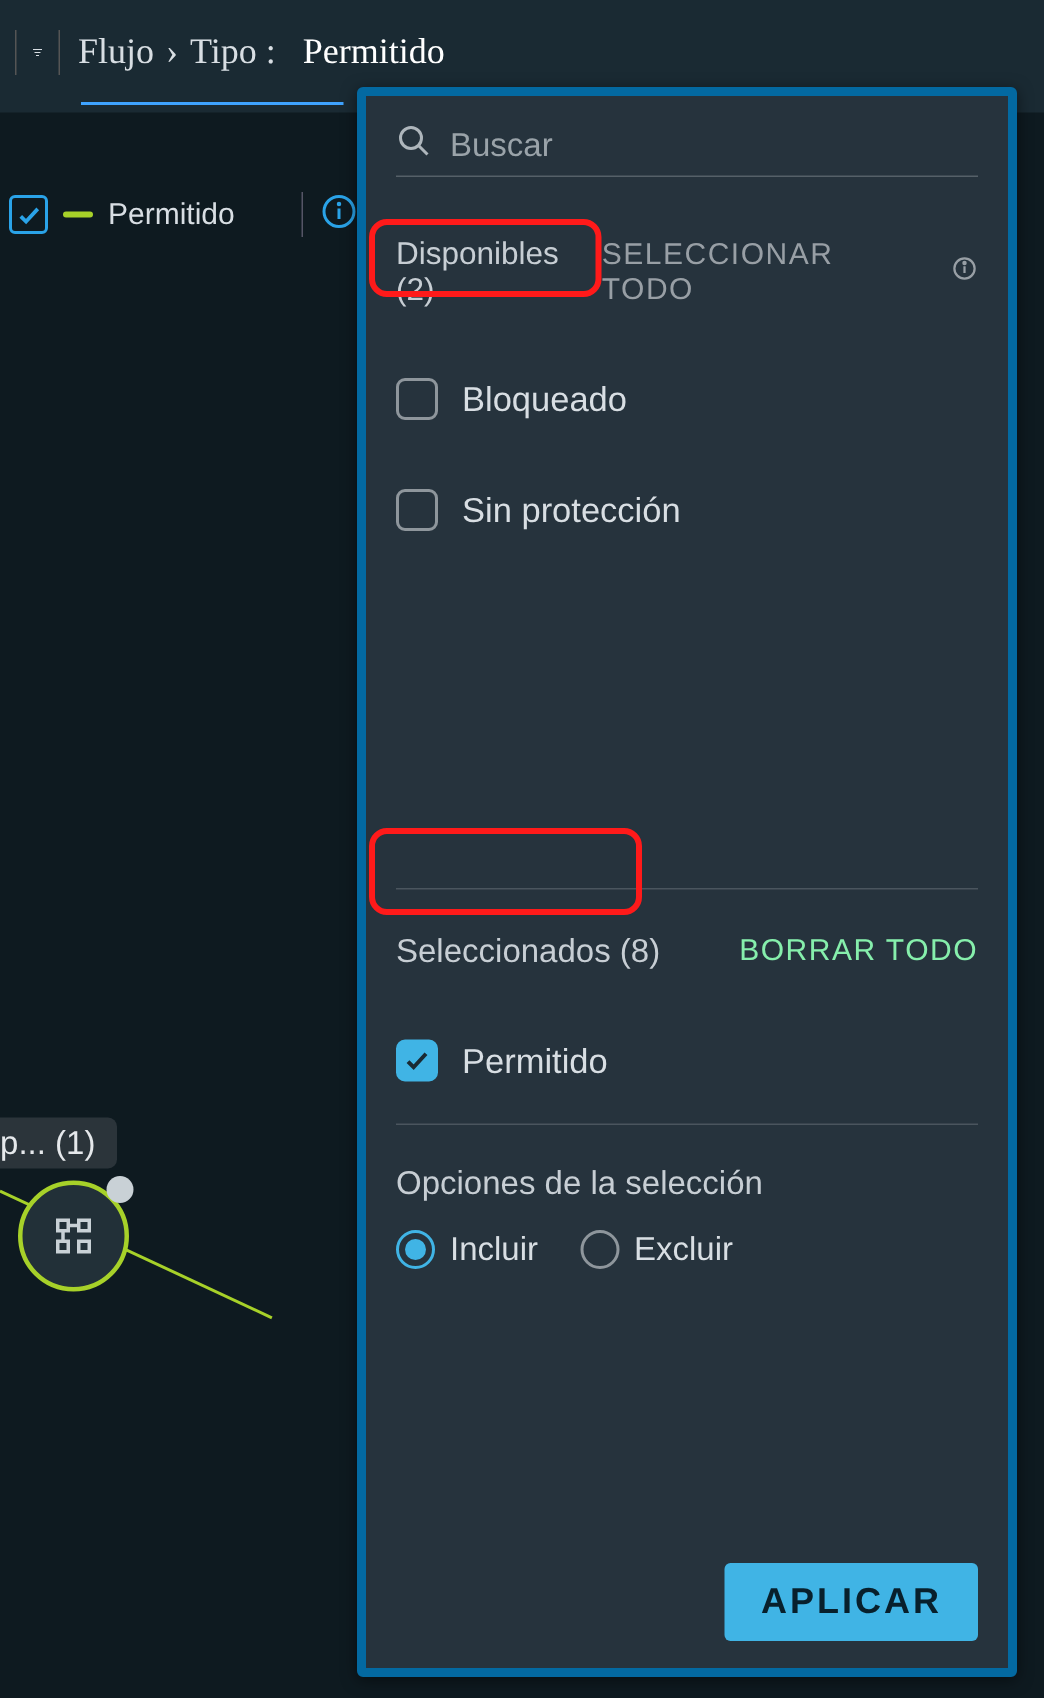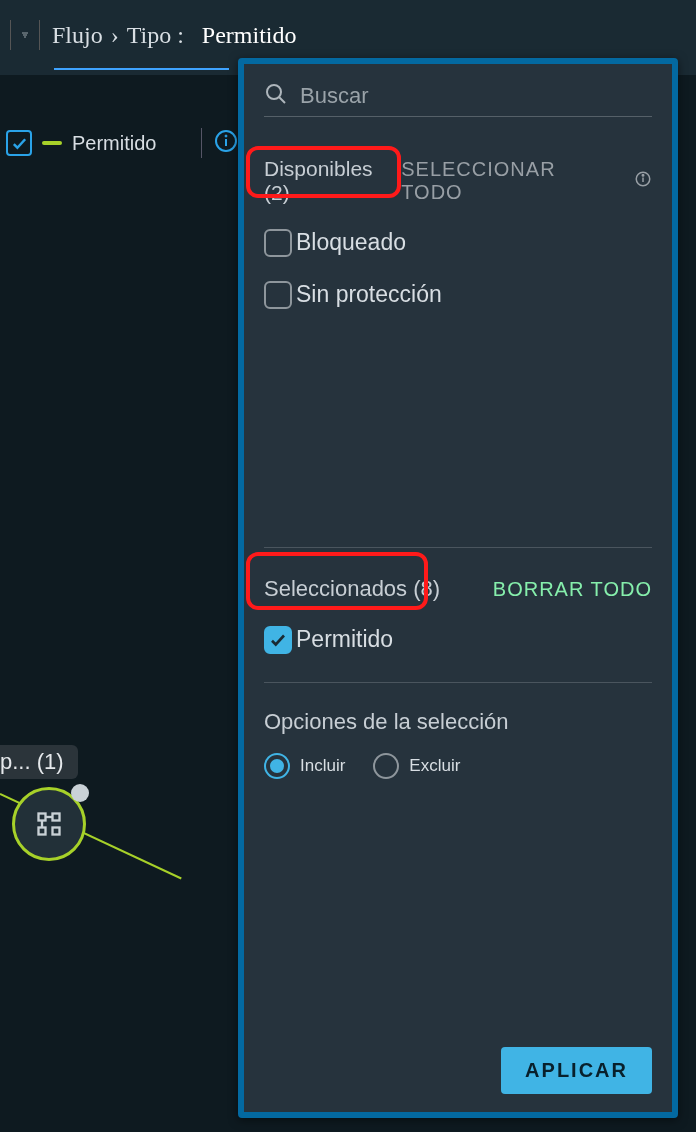--- a/index.html
+++ b/index.html
@@ -192,21 +192,21 @@
     .select-all {
       font-size: 20px;
       color: #989fa5;
       letter-spacing: 1px;
       display: flex;
       align-items: center;
       gap: 16px;
     }
     .info-icon svg { width: 18px; height: 18px; stroke: #989fa5; fill: none; stroke-width: 2; }
     .opt-list { margin-top: 24px; display: flex; flex-direction: column; gap: 24px; }
-    .opt-item { display: flex; gap: 4px; }
+    .opt-item { display: flex; align-items: center; gap: 16px; margin-top: 22px; }
     .cbox {
       width: 28px; height: 28px;
       border: 2px solid #8e969c;
       border-radius: 6px;
       display: flex; align-items: center; justify-content: center;
     }
     .cbox.checked {
       background: #40b4e5;
       border-color: #40b4e5;
     }
@@ -225,26 +225,26 @@
     .radio-row { display: flex; align-items: center; gap: 28px; margin-top: 18px; }
     .radio { display: flex; align-items: center; gap: 10px; }
     .radio-outer {
       width: 26px; height: 26px;
       border: 2px solid #8e969c;
       border-radius: 50%;
       display: flex; align-items: center; justify-content: center;
     }
     .radio-outer.on { border-color: #40b4e5; }
     .radio-dot { width: 14px; height: 14px; background: #40b4e5; border-radius: 50%; }
-    .radio-label { font-size: 17px; color: #d8dee3; }
+    .radio-label { font-size: 22px; color: #d8dee3; }
     .footer { margin-top: auto; display: flex; justify-content: flex-end; }
     .apply-btn {
       background: #40b4e5;
       color: #08202c;
-      font-size: 20px;
+      font-size: 24px;
       letter-spacing: 2px;
       border: none;
       border-radius: 4px;
       padding: 12px 24px;
       font-weight: 600;
     }
     
     .hl {
       position: absolute;
       border: 4px solid #ff1a1a;

